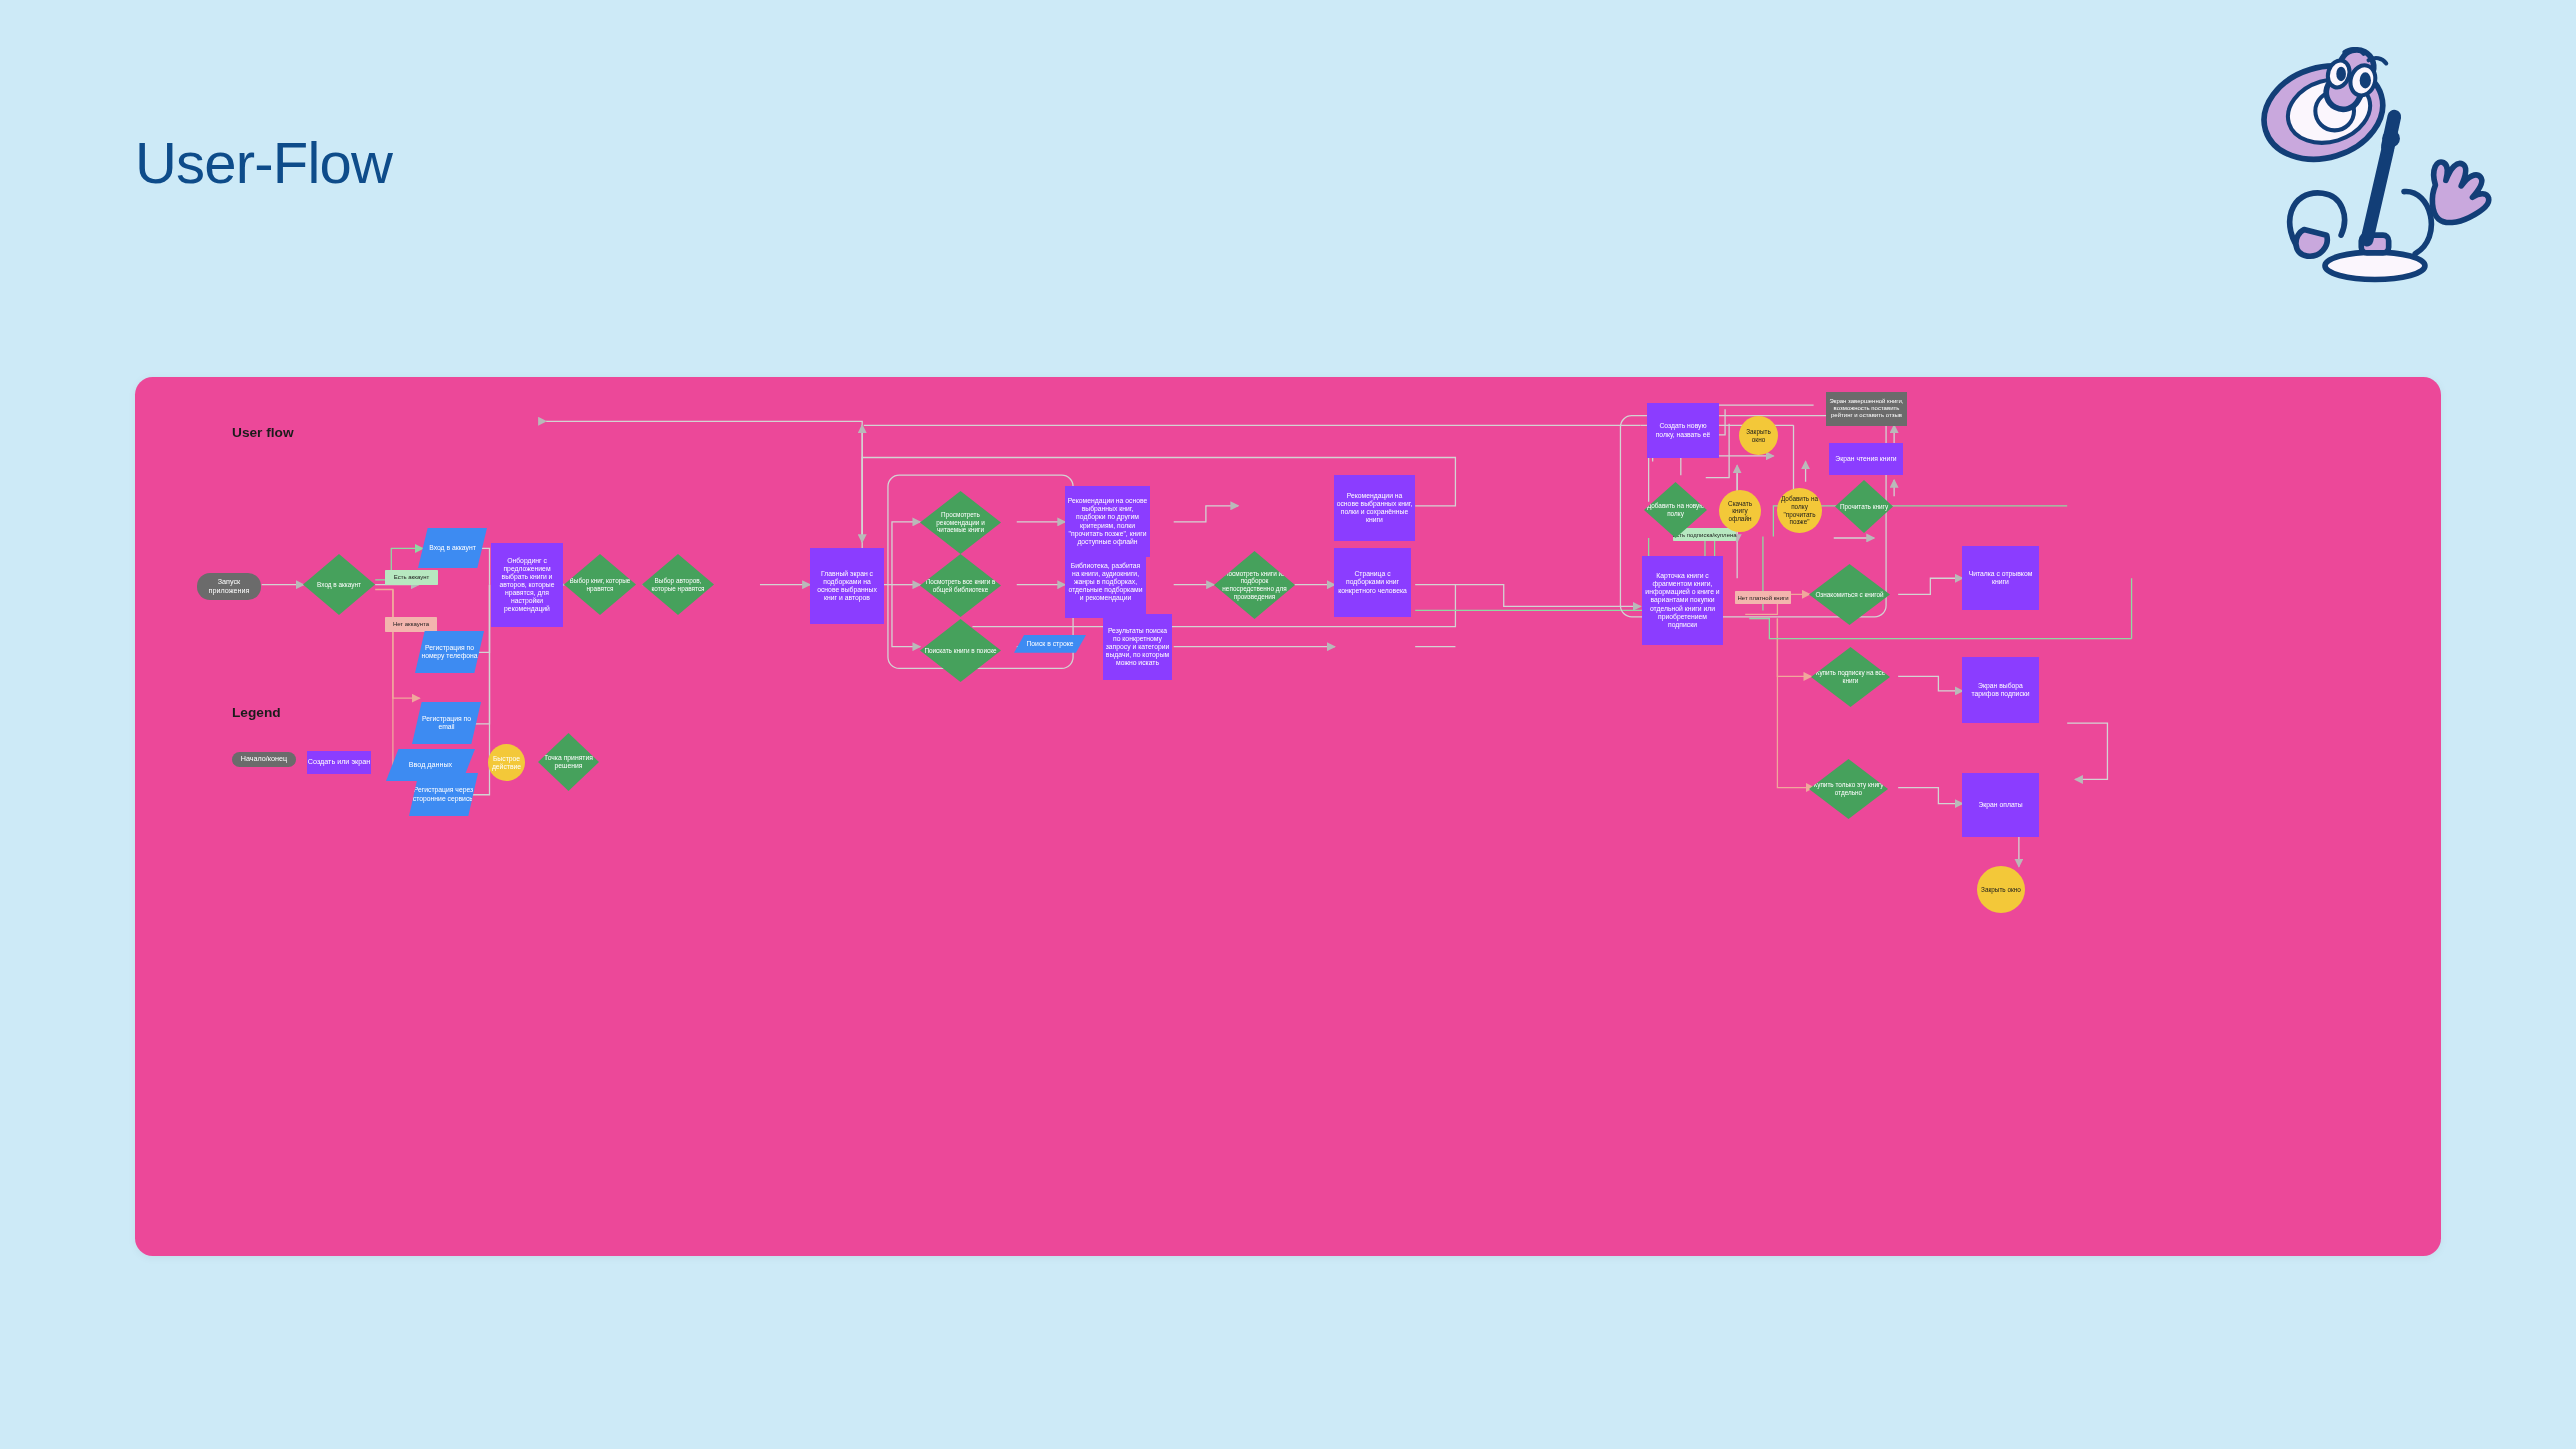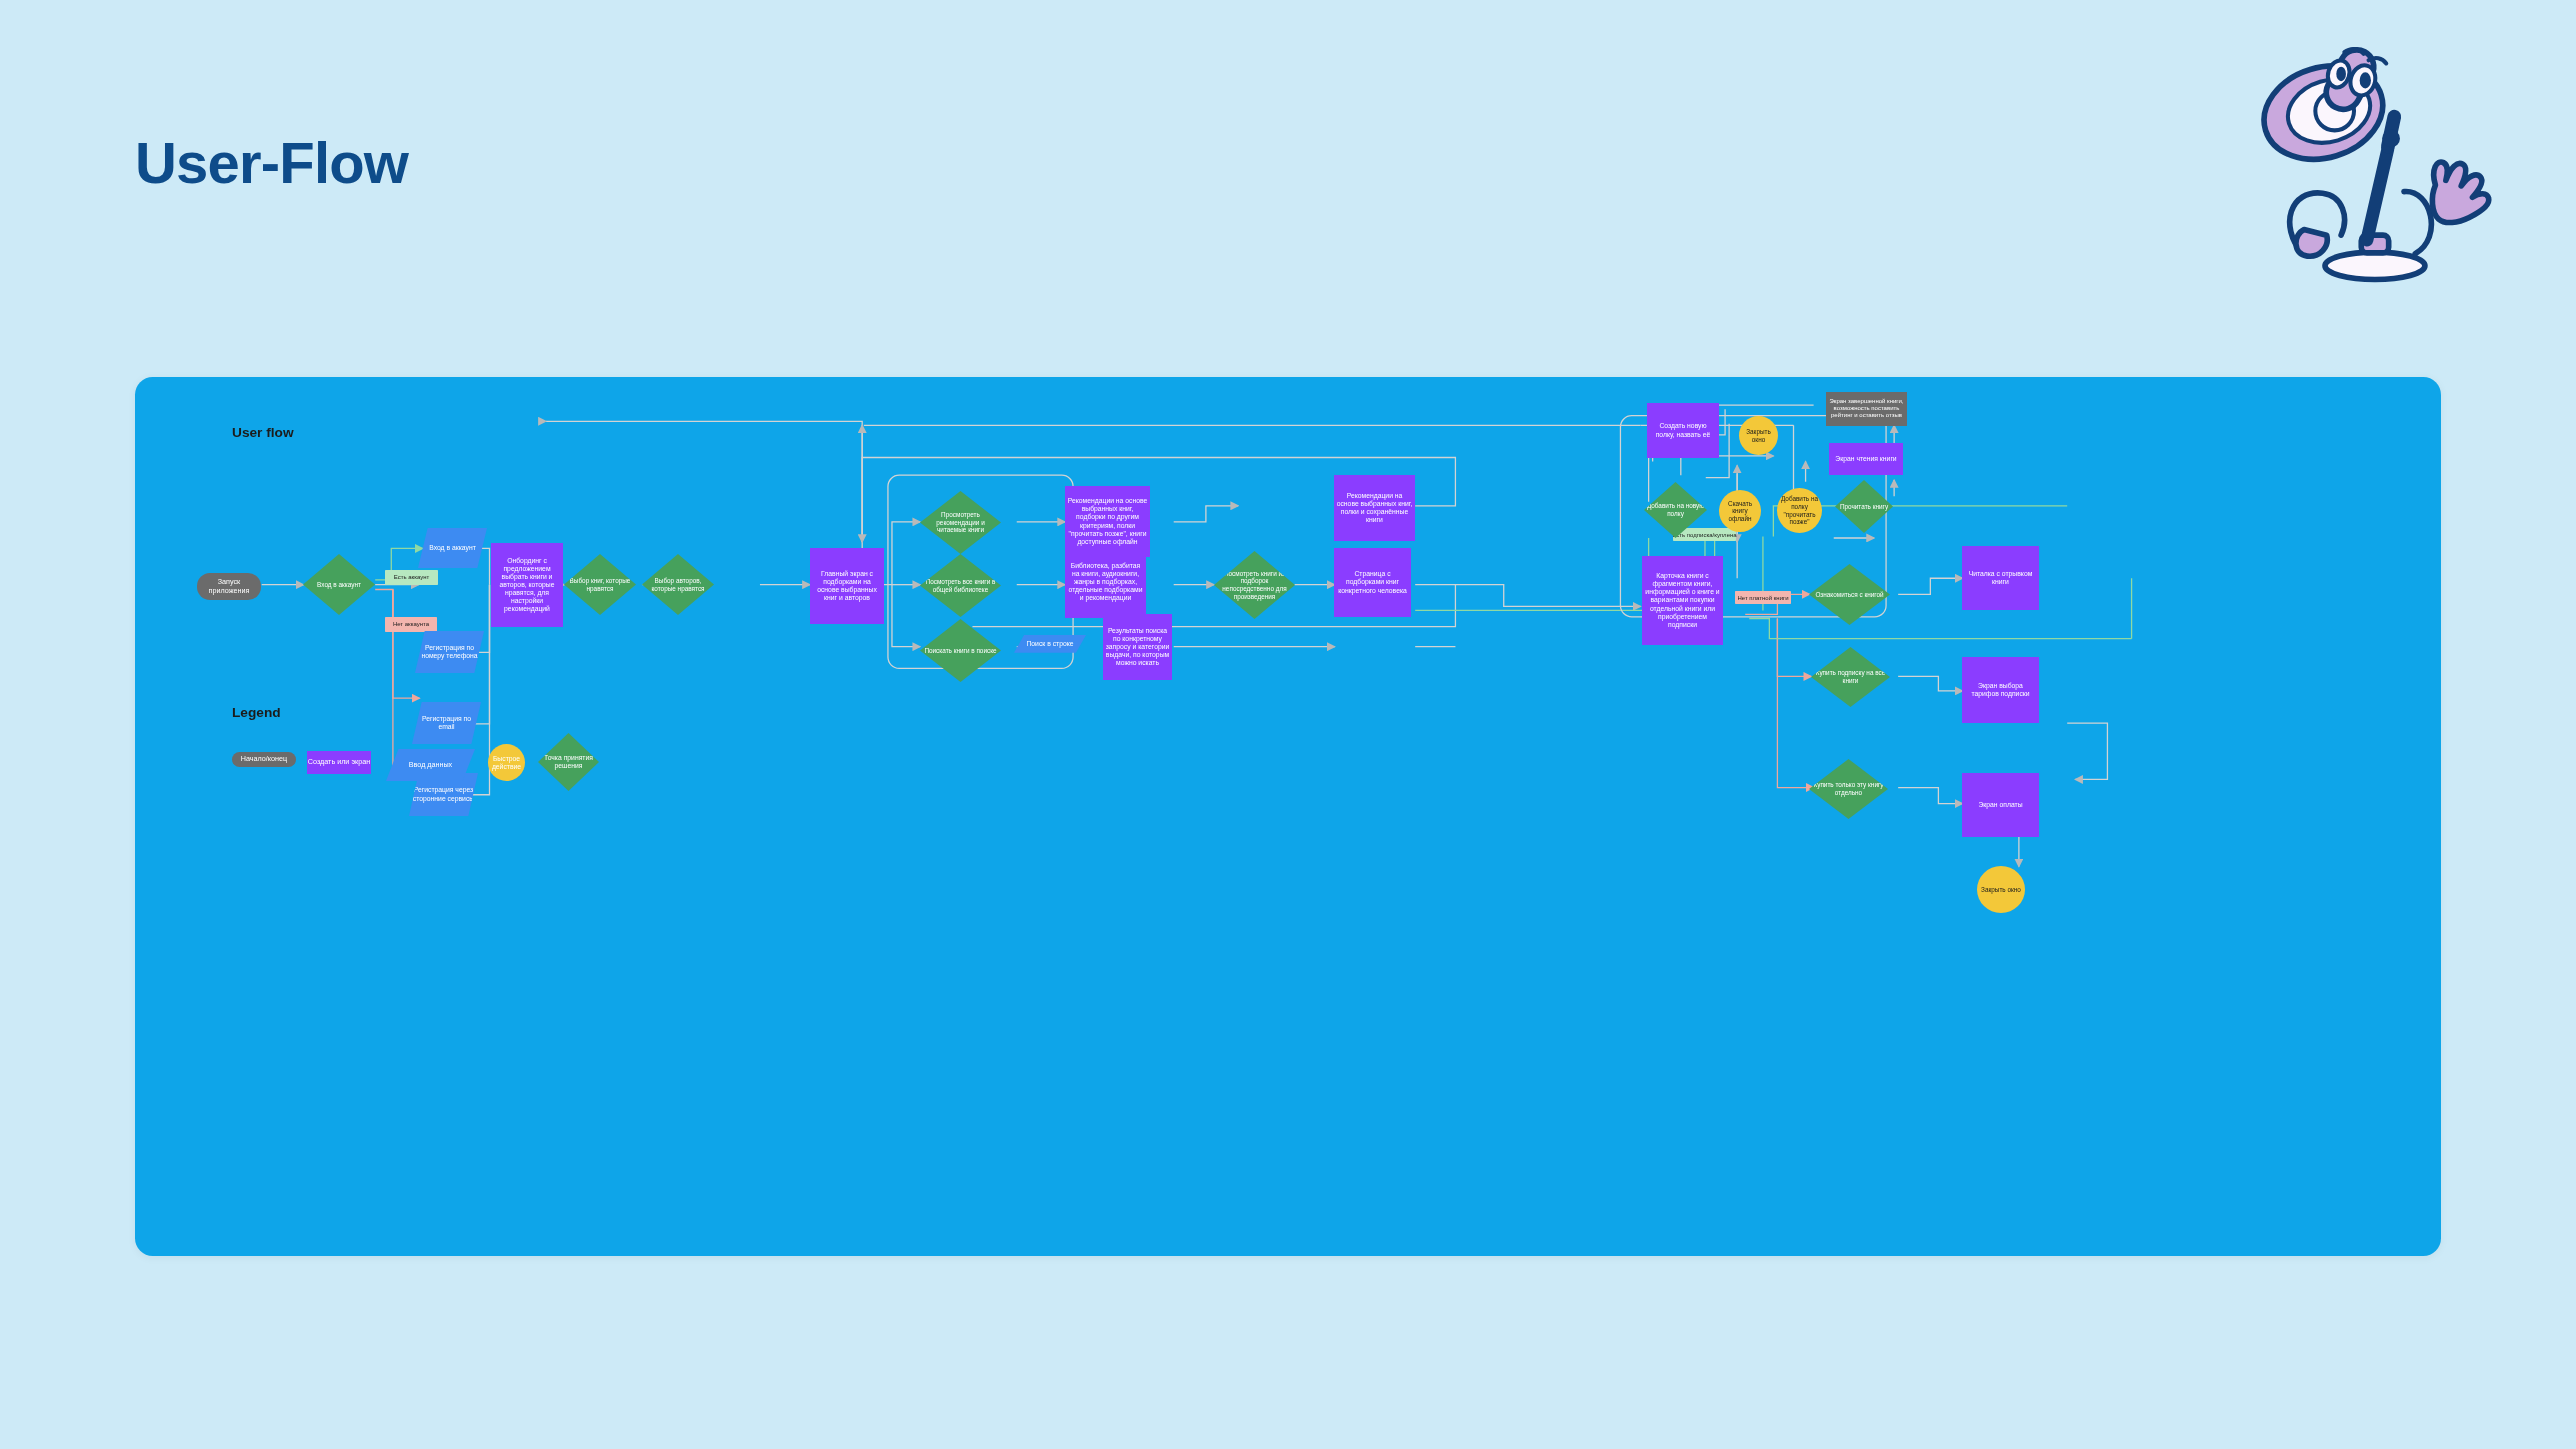--- a/index.html
+++ b/index.html
@@ -5,27 +5,27 @@
   html,body{margin:0;padding:0;}
   body{
     width:2576px;height:1449px;
     background:#cdeaf7;
     font-family:"Liberation Sans", sans-serif;
     overflow:hidden;
     position:relative;
   }
   #page-title{
     position:absolute; left:135px; top:129px;
-    font-size:58px; font-weight:bold; color:#0e4c8a;
+    font-size:58px; font-weight:normal; color:#0e4c8a;
     letter-spacing:-0.8px;
   }
   #canvas{
     position:absolute; left:135px; top:377px;
     width:2306px; height:879px;
-    background:#0ea5e9; border-radius:17.7px;
+    background:#ec4899; border-radius:17.7px;
     box-shadow:0 1.6px 8px rgba(0,0,0,.05);
     overflow:hidden;
   }
   #diagram{position:absolute;inset:0;}
   #edges{position:absolute;left:0;top:0;width:2306px;height:879px;}
   .sec-label{
     position:absolute; font-size:13.7px; font-weight:bold; color:#1c1c1c;
   }
   .node{
     position:absolute; display:flex; align-items:center; justify-content:center;

